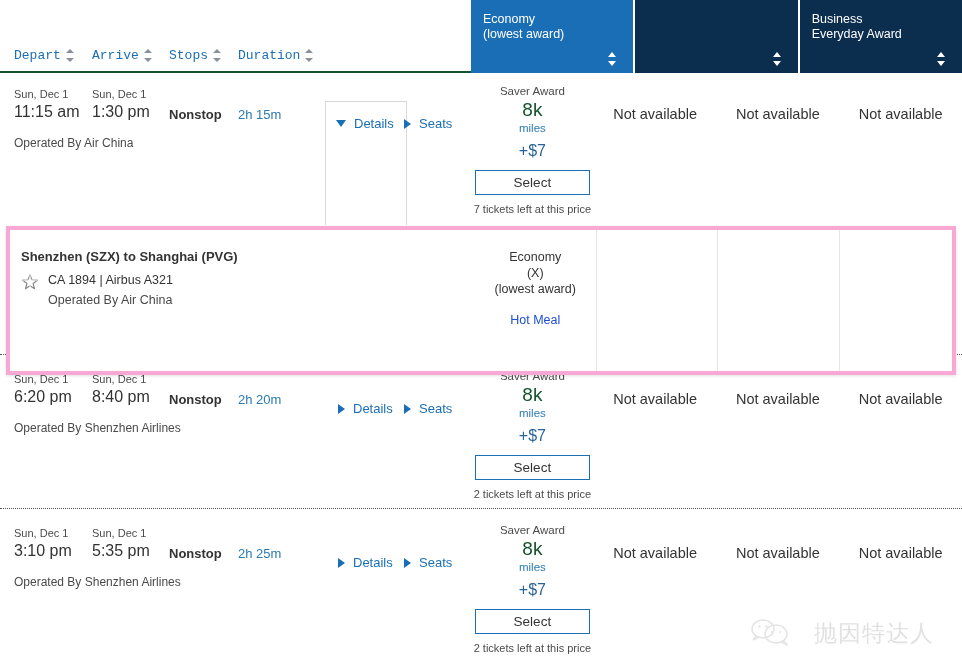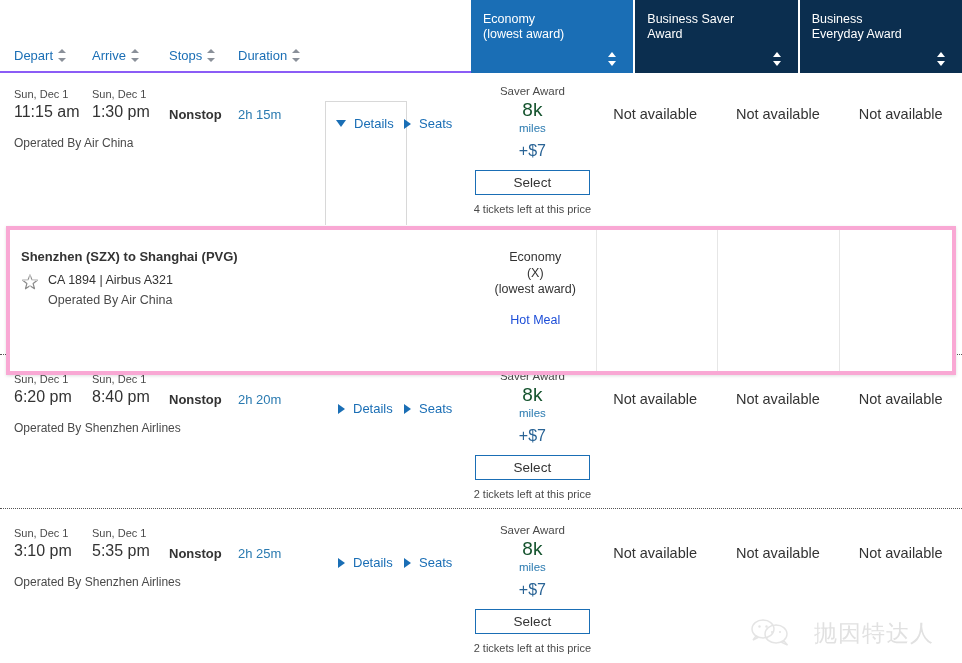--- a/index.html
+++ b/index.html
@@ -49,21 +49,22 @@
     border-right: 4.5px solid transparent;
   }
   .sort-arrows-white .up { top: 0; border-bottom: 5px solid #ffffff; }
   .sort-arrows-white .dn { bottom: 0; border-top: 5px solid #ffffff; }
 
   
   .sort-header {
     position: absolute;
     top: 46px; left: 0;
     width: 471px; height: 27px;
-    border-bottom: 2px solid #8b5cf6;
+    border-bottom: 2px solid #14532d;
+    font-family: Liberation Mono, monospace;
   }
   .sort-cell {
     position: absolute;
     top: 2px;
     color: #1a6eb5;
     font-size: 13px;
     display: flex;
     align-items: center;
     gap: 5px;
     cursor: pointer;
@@ -242,22 +243,20 @@
   <div class="fare-header-strip">
     <div class="fare-head active">
       <span class="fare-head-label">Economy
 (lowest award)</span>
       <span class="sort-arrows-white">
           <i class="up"></i>
           <i class="dn"></i>
         </span>
     </div>
     <div class="fare-head">
-      <span class="fare-head-label">Business Saver
-Award</span>
       <span class="sort-arrows-white">
           <i class="up"></i>
           <i class="dn"></i>
         </span>
     </div>
     <div class="fare-head">
       <span class="fare-head-label">Business
 Everyday Award</span>
       <span class="sort-arrows-white">
           <i class="up"></i>
@@ -311,21 +310,21 @@
       <div class="duration-label">2h 15m</div>
       <div class="operated-label">Operated By Air China</div>
     </div>
     <div class="fare-grid">
       <div class="fare-cell">
         <div class="saver-title">Saver Award</div>
         <div class="miles-num">8k</div>
         <div class="miles-word">miles</div>
         <div class="tax-num">+$7</div>
         <button class="select-btn">Select</button>
-        <div class="left-note">4 tickets left at this price</div>
+        <div class="left-note">7 tickets left at this price</div>
       </div>
       <div class="fare-cell">
         <div class="not-available">Not available</div>
       </div>
       <div class="fare-cell">
         <div class="not-available">Not available</div>
       </div>
       <div class="fare-cell">
         <div class="not-available">Not available</div>
       </div>

